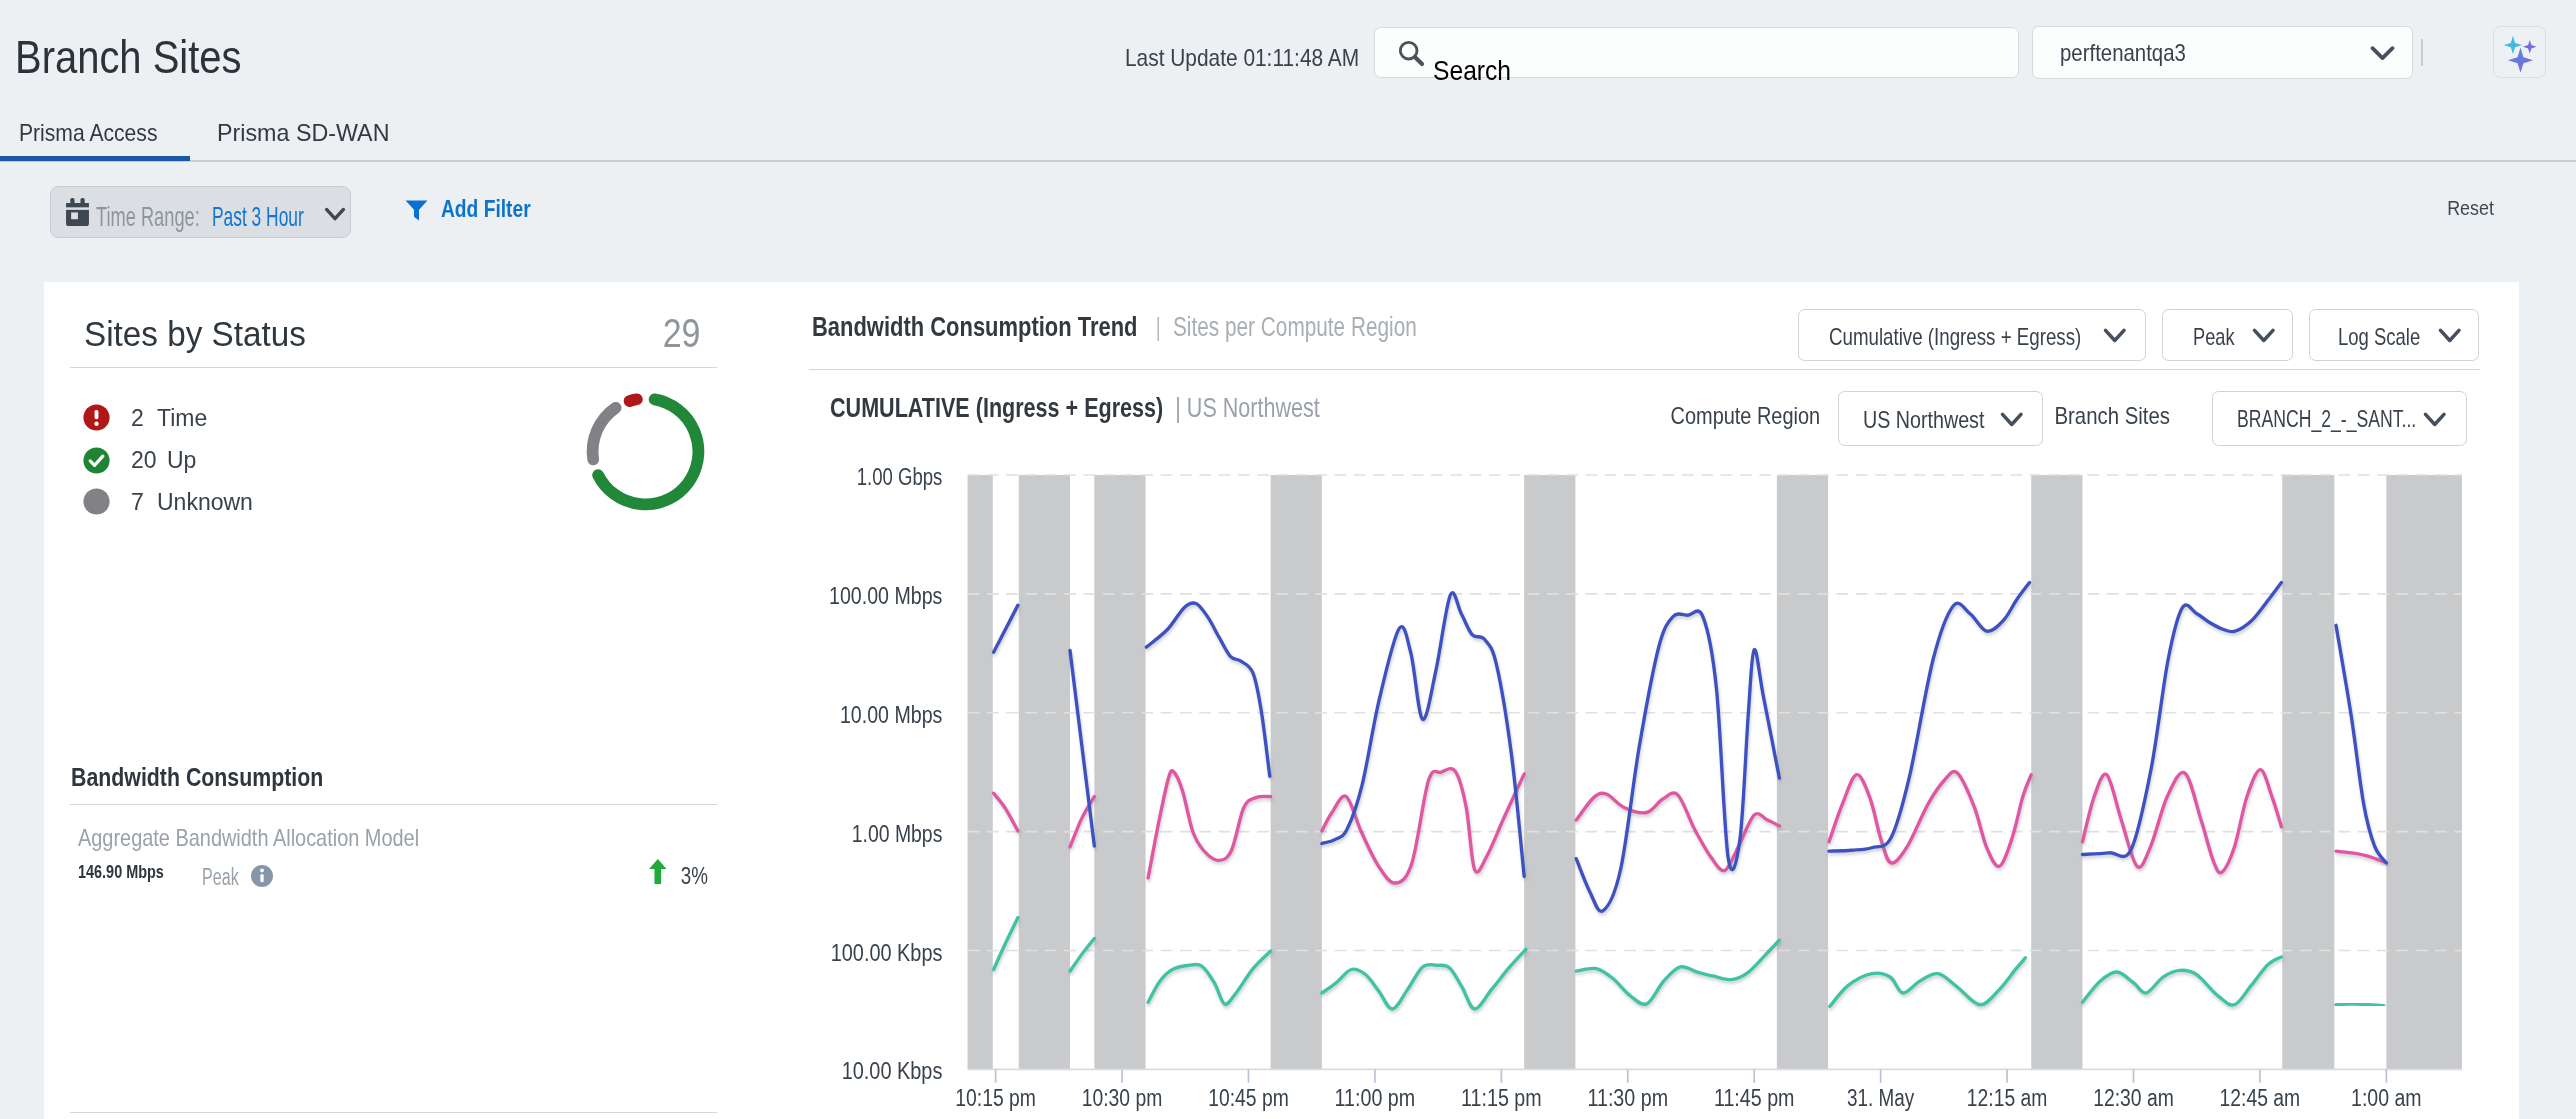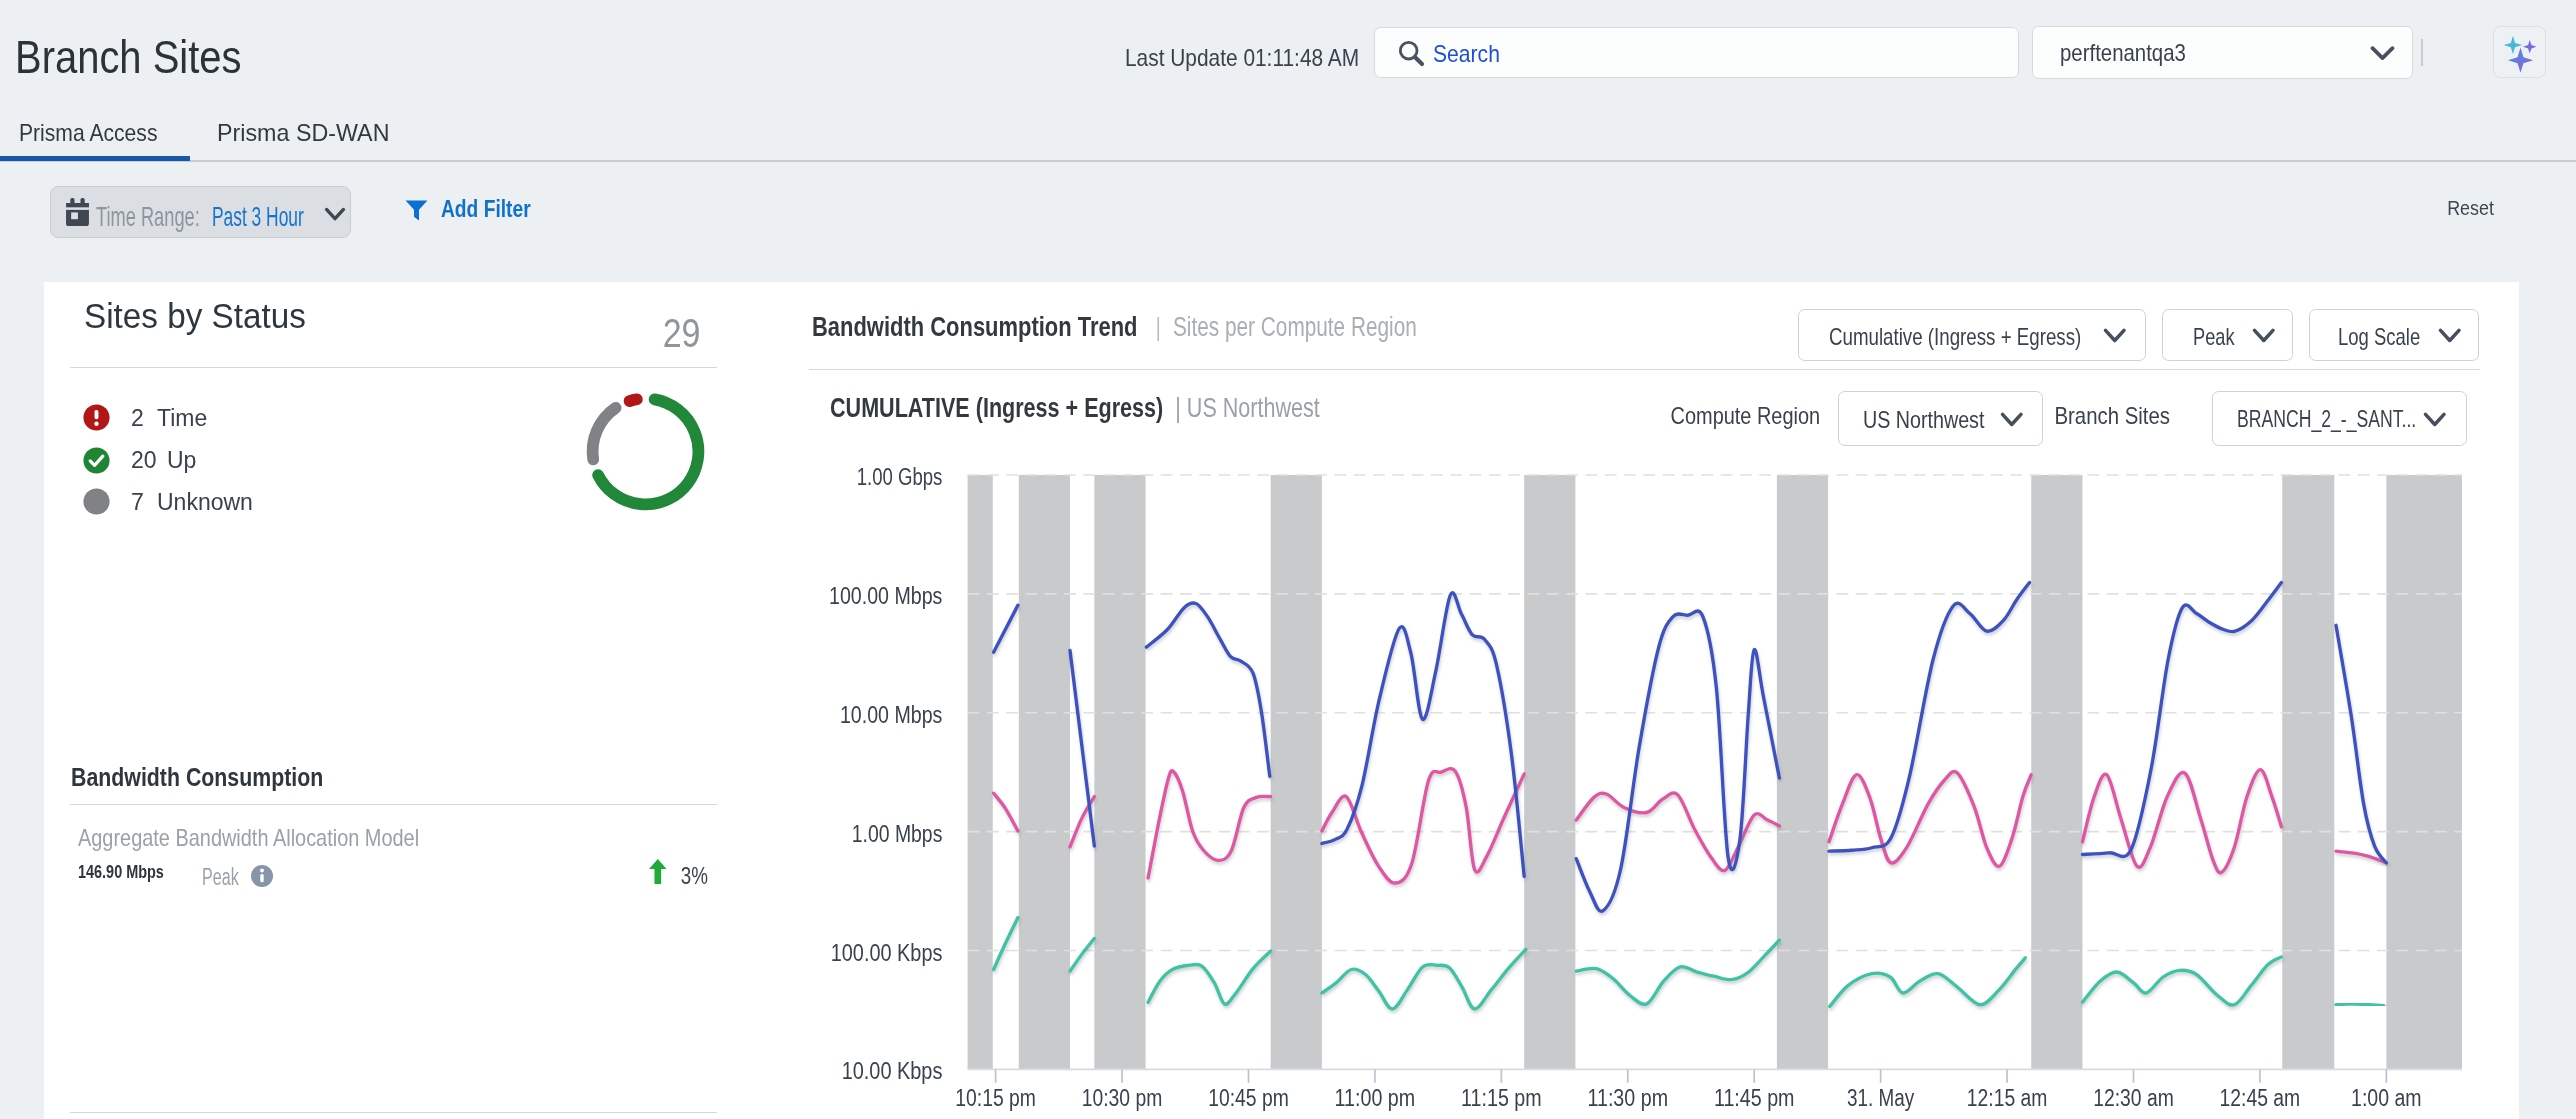--- a/index.html
+++ b/index.html
@@ -14,21 +14,21 @@
 .tenant { left:2032px; top:26px; width:381px; height:53px; background:#fcfdfd; border:1.7px solid #d6dade; border-radius:6.7px; }
 .vdiv { left:2421px; top:39px; width:1.7px; height:27px; background:#c6ccd2; }
 .sparkbtn { left:2493px; top:26px; width:53px; height:52px; background:#eef1f4; border:1.7px solid #dcdfe2; border-radius:7.6px; }
 .tab { top:119px; font-size:24px; color:#323940; }
 .tabline { left:0; top:160px; width:2576px; height:1.7px; background:#c7ccd1; }
 .tabactive { left:0; top:156px; width:190px; height:5px; background:#1a57a8; }
 .trbtn { left:50px; top:186px; width:301px; height:52px; background:#dbdee2; border:0.8px solid #c8ccd1; border-radius:8.4px; }
 .addfilter { left:441px; top:195px; font-size:24px; font-weight:700; color:#0e72cc; }
 .reset { right:82px; top:196px; font-size:21px; color:#3d4750; }
 .card { left:44px; top:282px; width:2475px; height:890px; background:#ffffff; }
-.p-title { left:40px; top:14px; font-size:35px; color:#2e363e;text-align:right; }
+.p-title { left:40px; top:32px; font-size:35px; color:#2e363e;text-align:right; }
 .p-count { right:1819px; top:28.5px; font-size:40px; color:#8f959b; }
 .sep { position:absolute; background:#d5d8db; height:0.8px; }
 .leg { position:absolute; font-size:23px; color:#39424c; }
 .bw-title { left:27px; top:480px; font-size:26px; font-weight:700; color:#2e363e; }
 .bw-sub { left:34px; top:542px; font-size:24px; color:#9aa1a8; }
 .bw-v1 { left:34px; top:579px; font-size:19px; font-weight:700; color:#2e363e; }
 .bw-v2 { left:158px; top:582px; font-size:23px; color:#9aa1a8; }
 .pct { right:1811px; top:581px; font-size:23.5px; color:#39424c; }
 .r-title { left:768px; top:28px; font-size:28.5px; font-weight:700; color:#32393f; }
 .r-title .pipe { font-weight:400; color:#b6bbc0; font-size:25px; }
@@ -43,21 +43,21 @@
 </style>
 </head>
 <body>
 <div class="abs h1"><span class="sx" style="transform:scaleX(0.85)">Branch Sites</span></div>
 <div class="abs lastupd"><span class="sxr" style="transform:scaleX(0.87)">Last Update 01:11:48 AM</span></div>
 <div class="abs searchbox">
   <svg style="position:absolute;left:22px;top:11px" width="30" height="30" viewBox="0 0 36 36">
       <circle cx="14" cy="14" r="10" fill="none" stroke="#49535e" stroke-width="3.4"></circle>
       <line x1="21.5" y1="21.5" x2="30" y2="30" stroke="#49535e" stroke-width="5" stroke-linecap="round"></line>
     </svg>
-  <span class="abs" style="left:58px;top:12px;font-size:24px;color:#1d4ed8"><span class="sx" style="transform:scaleX(0.88)">Search</span></span>
+  <span class="abs" style="left:58px;top:27px;font-size:28px;color:#000000"><span class="sx" style="transform:scaleX(0.88)">Search</span></span>
 </div>
 <div class="abs tenant">
   <span class="abs" style="left:27px;top:11.8px;font-size:24px;color:#39424c"><span class="sx" style="transform:scaleX(0.85)">perftenantqa3</span></span>
   <svg class="chev" style="right:17px;top:17px" width="25" height="20" viewBox="0 0 30 24">
       <path d="M3 5 L15 17 L27 5" fill="none" stroke="#45505c" stroke-width="4.4" stroke-linecap="round" stroke-linejoin="round"></path>
     </svg>
 </div>
 <div class="abs vdiv"></div>
 <div class="abs sparkbtn">
   <svg style="position:absolute;left:7.6px;top:6.7px" width="37" height="39" viewBox="0 0 44 46">

